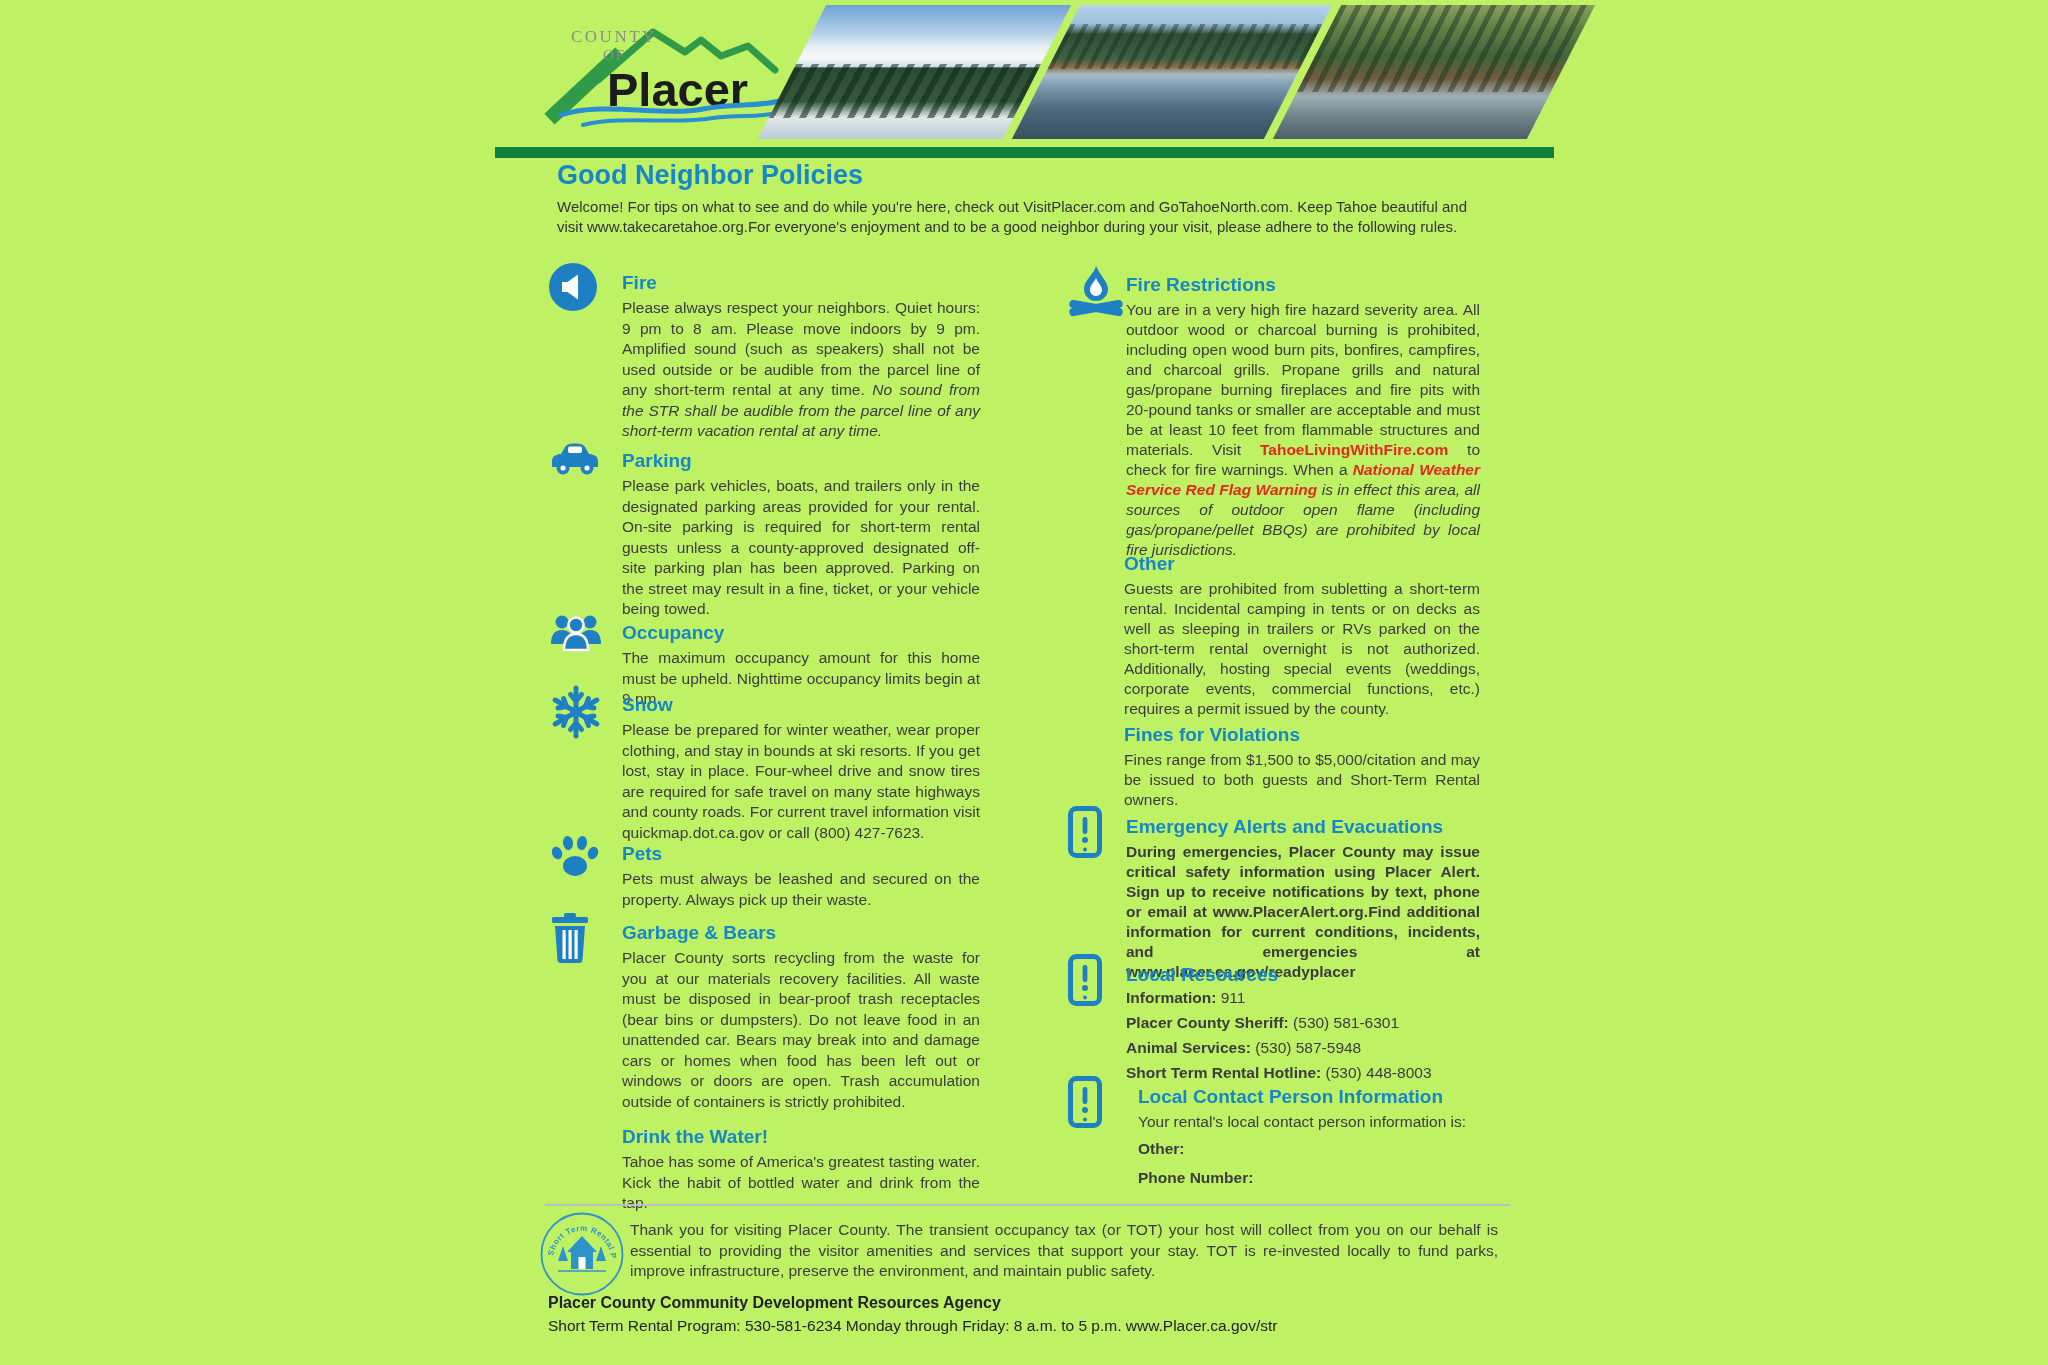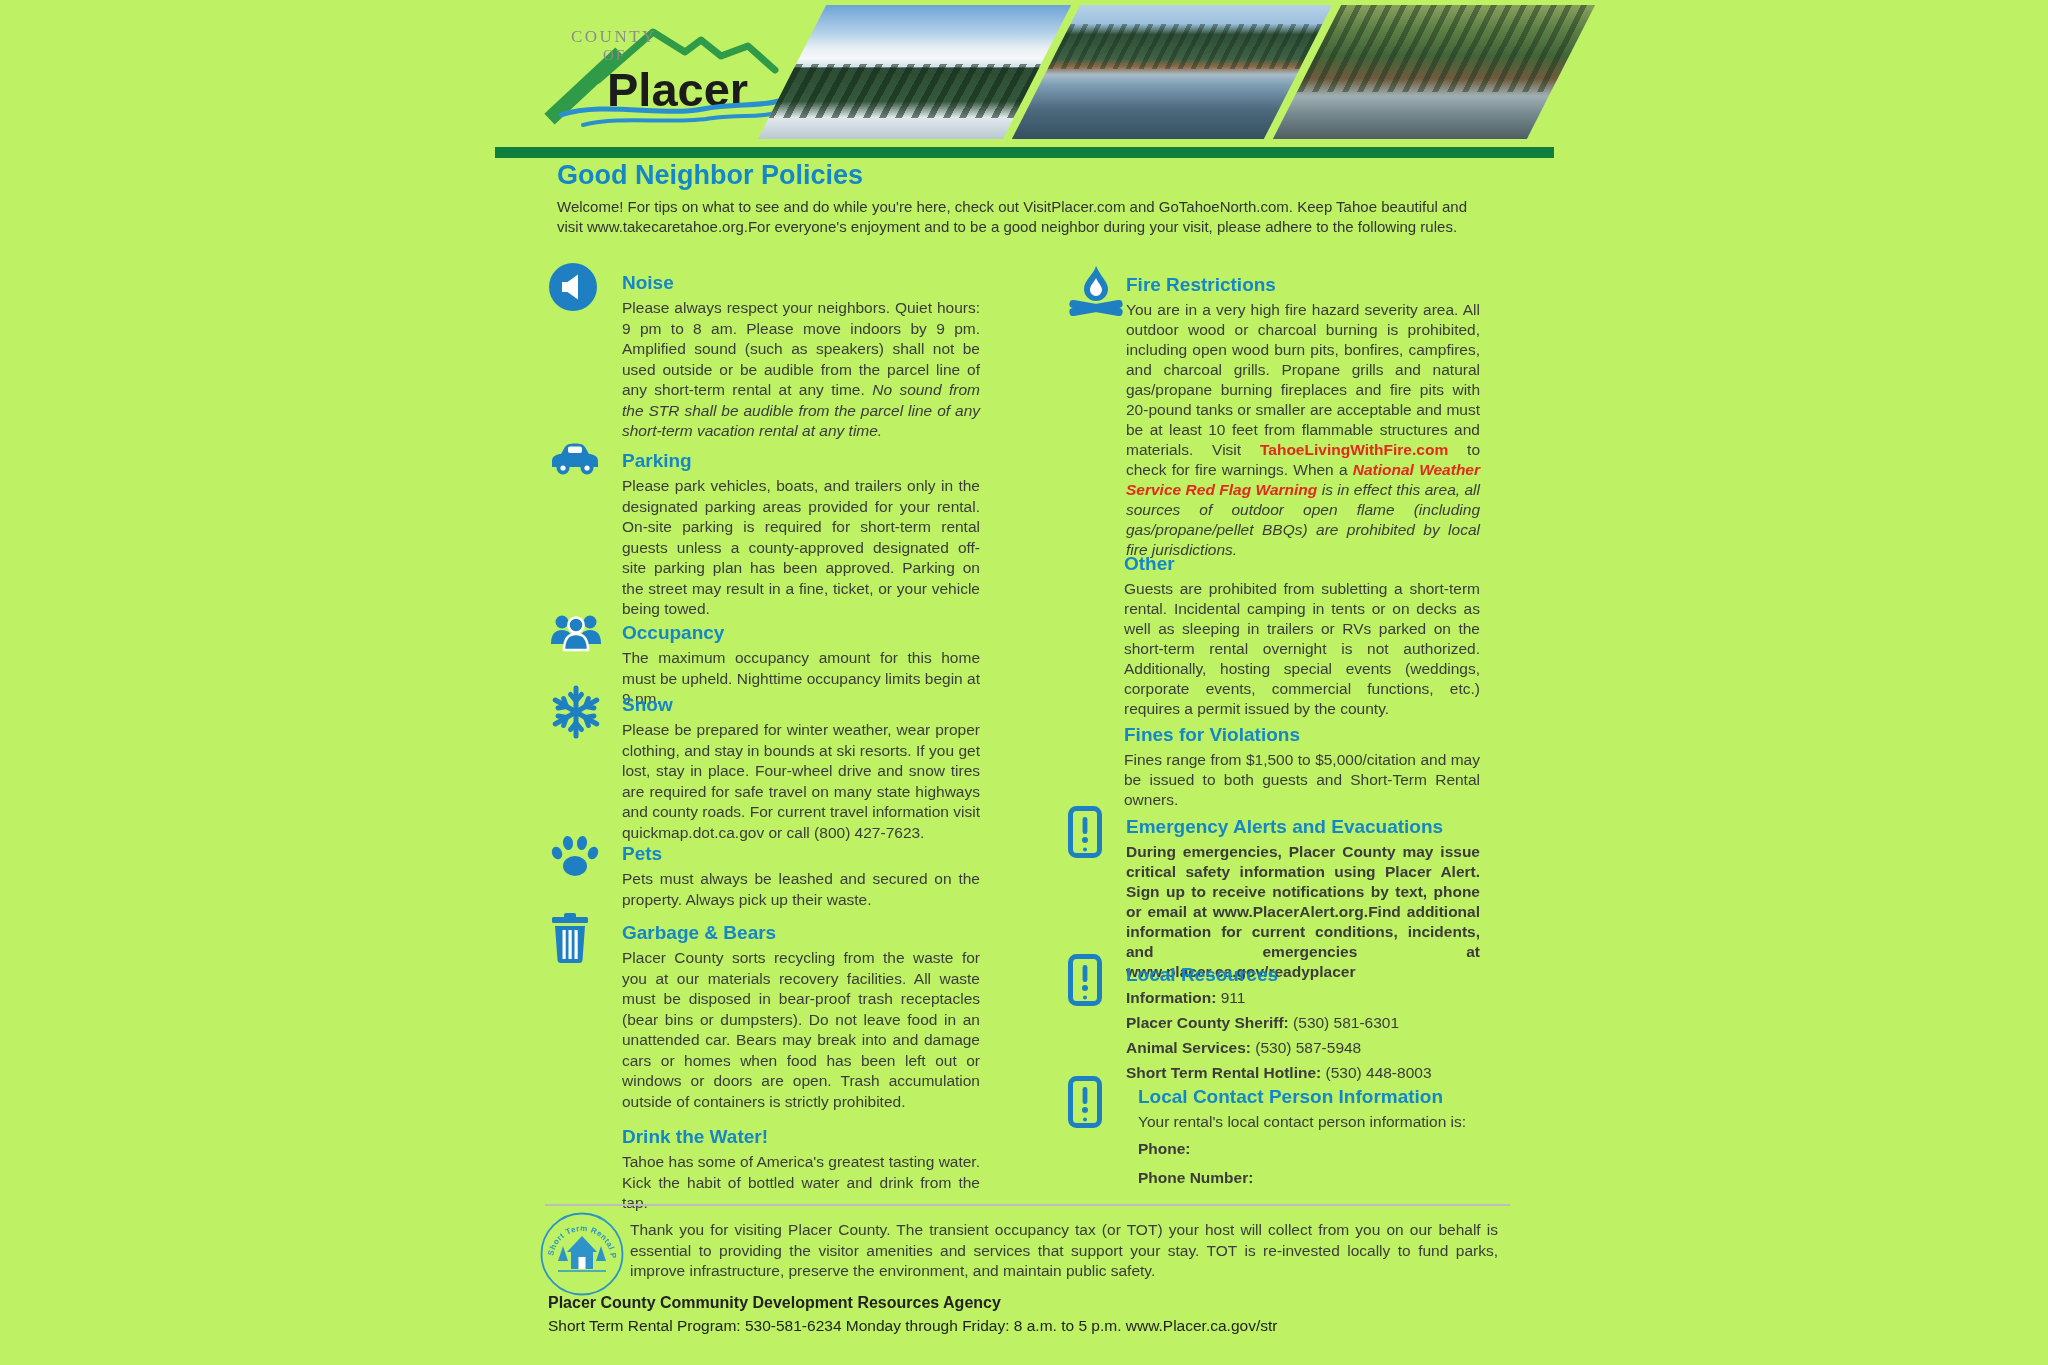--- a/index.html
+++ b/index.html
@@ -82,21 +82,21 @@
   <div class="abs intro">Welcome! For tips on what to see and do while you're here, check out VisitPlacer.com and GoTahoeNorth.com. Keep Tahoe beautiful and visit www.takecaretahoe.org.For everyone's enjoyment and to be a good neighbor during your visit, please adhere to the following rules.</div>
 
   <div class="section secL" style="top:262px;">
     <div class="icL">
       <svg width="50" height="50" viewBox="0 0 50 50">
         <circle cx="25" cy="25" r="24" fill="#1e7fc2"></circle>
         <path d="M30 12.5 L30 37.5 L19.5 30 L14 30 L14 20 L19.5 20 Z" fill="#ffffff"></path>
       </svg>
     </div>
     <div class="stext">
-      <h3 class="sec-h">Noise</h3>
+      <h3 class="sec-h">Fire</h3>
       <p class="bodyL"><span>Please always respect your neighbors. Quiet hours: 9 pm to 8 am. Please move indoors by 9 pm. Amplified sound (such as speakers) shall not be used outside or be audible from the parcel line of any short-term rental at any time. </span><span class="i">No sound from the STR shall be audible from the parcel line of any short-term vacation rental at any time.</span></p>
     </div>
   </div>
 
   <div class="section secL" style="top:440px;">
     <div class="icL">
       <svg width="54" height="38" viewBox="0 0 54 38">
         <path fill="#1e7fc2" d="M4 21 C4 16 9 14 13 14 L17 7 C18.5 4.5 21.5 3.5 27 3.5 C32.5 3.5 35.5 4.5 37 7 L41 14 C45 14 50 16 50 21 L50 27 L4 27 Z"></path>
         <rect x="20" y="6.5" width="14" height="6.5" rx="2" fill="#ffffff"></rect>
         <circle cx="15" cy="28" r="6.5" fill="#1e7fc2"></circle>
@@ -260,21 +260,21 @@
       <svg width="34" height="52" viewBox="0 0 34 52">
         <rect x="2.5" y="2.5" width="29" height="47" rx="6" fill="none" stroke="#1e7fc2" stroke-width="5"></rect>
         <rect x="14.6" y="11" width="4.8" height="17" rx="2.2" fill="#1e7fc2"></rect>
         <circle cx="17" cy="34" r="3" fill="#1e7fc2"></circle>
         <circle cx="17" cy="43.5" r="2" fill="#1e7fc2"></circle>
       </svg>
     </div>
     <div class="stext">
       <h3 class="sec-h">Local Contact Person Information</h3>
       <p class="contact-intro">Your rental's local contact person information is:</p>
-      <p class="contact-field">Phone:</p>
+      <p class="contact-field">Other:</p>
       <p class="contact-field">Phone Number:</p>
     </div>
   </div>
 
   <div class="abs divider"></div>
 
   <div class="abs stamp">
     <svg width="84" height="84" viewBox="0 0 84 84">
       <circle cx="42" cy="42" r="40.5" fill="none" stroke="#2d93c9" stroke-width="1.8"></circle>
       <defs>

